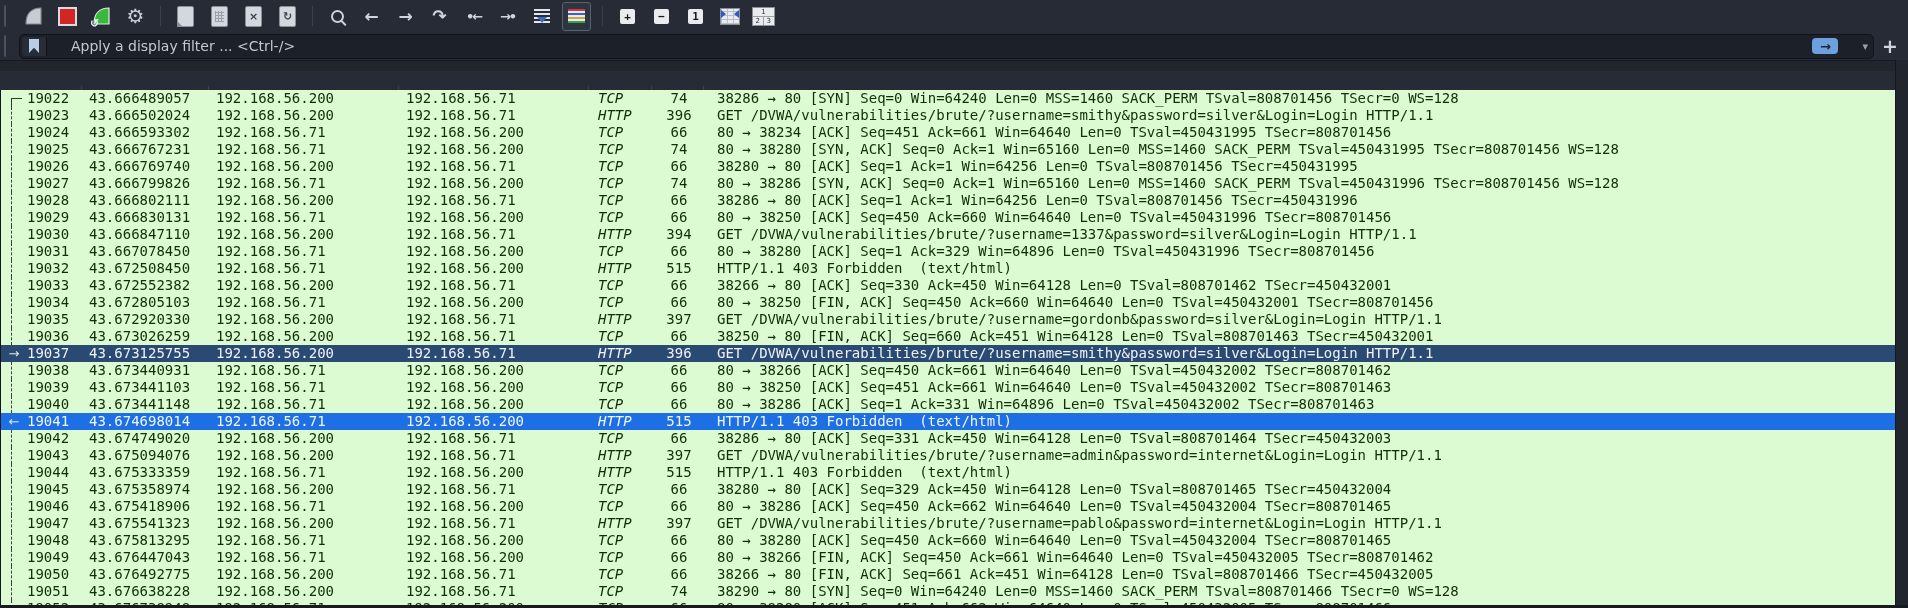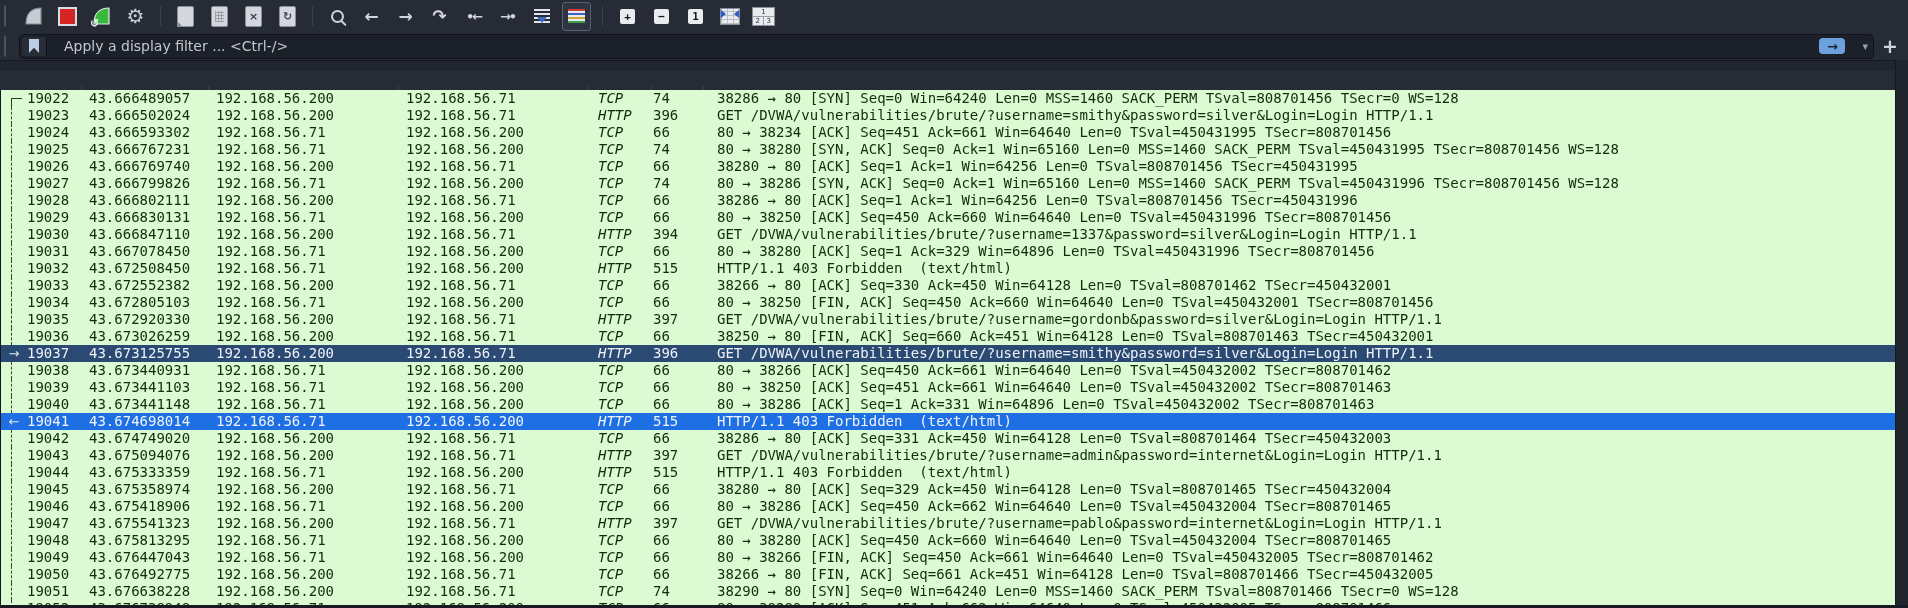--- a/index.html
+++ b/index.html
@@ -37,21 +37,21 @@
   .resize{width:18px;height:15px;background:#e9ebee;border:1px solid #8a909a;position:relative;background-image:
      repeating-linear-gradient(0deg,#b9bec6 0 1px,transparent 1px 4px),
      repeating-linear-gradient(90deg,#b9bec6 0 1px,transparent 1px 6px);}
   .resize::before{content:"";position:absolute;top:1px;left:0;border:4px solid transparent;border-left:5px solid #2a5cc8;}
   .resize::after{content:"";position:absolute;top:1px;right:0;border:4px solid transparent;border-right:5px solid #2a5cc8;}
   .layout{width:21px;height:17px;background:#e9ebee;border:1px solid #8a909a;display:grid;grid-template-columns:1fr 1fr;grid-template-rows:1fr 1fr;font-size:7px;color:#2a2e38;text-align:center;line-height:8px;}
   .layout .c1{grid-column:1/3;border-bottom:1px solid #9aa0aa;}
   .layout .c2{border-right:1px solid #9aa0aa;}
   
   .filterbar{position:absolute;top:32px;left:0;right:0;height:28px;background:#262b36;display:flex;align-items:center;padding:0 8px 0 4px;gap:6px;}
-  .filter-field{flex:1;height:23px;background:#1c2029;border:1px solid #10131a;border-radius:5px;display:flex;align-items:center;padding:0 5px 0 2px;gap:17px;}
+  .filter-field{flex:1;height:23px;background:#1c2029;border:1px solid #10131a;border-radius:5px;display:flex;align-items:center;padding:0 5px 0 2px;gap:24px;}
   .bookmark-btn{width:24px;height:19px;display:flex;align-items:center;justify-content:center;background:#272c37;border-right:1px solid #10131a;border-radius:3px 0 0 3px;}
   .bookmark{width:10px;height:14px;background:#b9cde6;clip-path:polygon(0 0,100% 0,100% 100%,50% 62%,0 100%);}
   .filter-placeholder{flex:1;color:#c3c8d0;font-size:14px;white-space:nowrap;overflow:hidden;}
   .apply-btn{width:26px;height:16px;background:#6ca1dd;border-radius:4px;display:flex;align-items:center;justify-content:center;color:#1c2533;font-weight:bold;font-size:13px;line-height:13px;}
   .filter-chevron{color:#9aa0aa;font-size:11px;}
   .plus-btn{width:20px;color:#d0d4db;font-size:19px;font-weight:bold;text-align:center;line-height:20px;}
   
   .list-gap{position:absolute;top:60px;height:10px;left:0;right:0;background:#21252e;border-top:1px solid #141820;}
   .pl-header{position:absolute;top:86px;height:20px;left:0;right:12px;background:#262b36;display:grid;grid-template-columns:82px 127px 190px 190px 63px 52px 1fr;color:#fef9c3;font-size:13px;}
   .hcell{display:flex;align-items:center;border-right:1px solid #3a404e;padding-left:6px;white-space:nowrap;overflow:hidden;}
@@ -60,21 +60,21 @@
   .hcell.h-len{padding-left:12px;}
   .hcell.h-info{padding-left:13px;border-right:none;}
   .pl-body{position:absolute;top:90px;bottom:0;left:0;right:12px;overflow:hidden;background:#84cc16;border-left:1px solid #141820;}
   .row{display:grid;grid-template-columns:26px 56px 127px 190px 190px 63px 52px 1fr;height:17px;align-items:stretch;font-family:"DejaVu Sans Mono","Liberation Mono",monospace;font-size:14px;line-height:17px;color:#0e2f08;background:#ddfbd3;white-space:pre;}
   .row.selected{background:#2b4a73;color:#eef2f8;}
   .row.related{background:#1e6fe3;color:#f0f5fb;}
   .row.partial{height:8px;overflow:hidden;}
   .cell{overflow:hidden;}
   .cell-time,.cell-src,.cell-dst{padding-left:6px;}
   .cell-proto{padding-left:8px;font-style:italic;}
-  .cell-len{text-align:left;}
+  .cell-len{text-align:center;}
   .cell-info{padding-left:12px;}
   .gutter{position:relative;}
   .g-first{position:absolute;left:10px;top:8px;right:5px;bottom:0;border-left:1px solid #2c3c22;border-top:1px solid #2c3c22;}
   .g-line{position:absolute;left:10px;top:0;bottom:0;border-left:1px dashed #39452f;}
   .g-arrow{position:absolute;left:0;top:0;width:26px;text-align:center;color:#dce4ee;font-size:13px;line-height:17px;font-family:"DejaVu Sans",sans-serif;}
   .scroll-strip{position:absolute;top:60px;right:0;width:12px;bottom:0;background:#21252e;border-left:1px solid #141820;}
   .bottom-edge{position:absolute;left:0;right:0;bottom:0;height:3px;background:#171a21;}
 </style>
 </head>
 <body>

